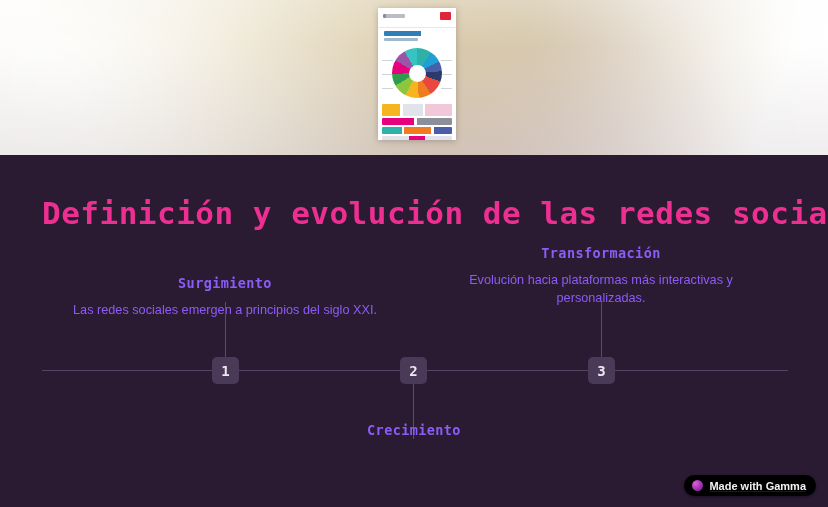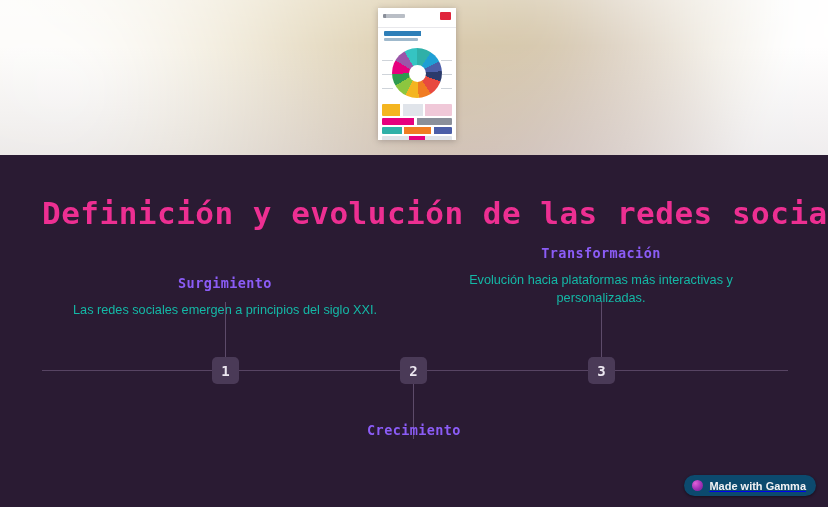--- a/index.html
+++ b/index.html
@@ -138,21 +138,21 @@
     font-size:13.5px; font-weight:700;
     color:#8b5cf6;
     letter-spacing:0.4px;
     margin-bottom:10px;
     white-space:nowrap;
   }
   .blk .bd{
     font-family:"Liberation Sans", sans-serif;
     font-size:12.7px;
     line-height:1.42;
-    color:#14b8a6;
+    color:#8b5cf6;
   }
 
   
   .n1 .marker{ left:212px; }
   .n1 .stem{ left:225px; top:147px; height:55px; }
   .n1 .blk{ left:17px; top:120px; width:416px; }
   
   .n2 .marker{ left:400px; }
   .n2 .stem{ left:413px; top:229px; height:55px; }
   .n2 .blk{ left:228px; top:267px; width:372px;text-align:center; }
@@ -160,21 +160,21 @@
   .n3 .marker{ left:588px; }
   .n3 .stem{ left:601px; top:147px; height:55px; }
   .n3 .blk{ left:452px; top:90px; width:298px; }
 
   
   .gamma{
     position:absolute; right:12px; bottom:11px;
     height:21px;
     display:flex; align-items:center; gap:6px;
     padding:0 10px 0 8px;
-    background:#0c4a6e;
+    background:#000000;
     border-radius:11px;
     box-shadow:0 1px 3px rgba(0,0,0,0.45);
   }
   .gamma .g-ico{
     width:11px; height:11px; border-radius:50%;
     background:radial-gradient(circle at 32% 30%, #e060d8 0%, #a02fb5 55%, #6d1f8c 100%);
     flex:none;
   }
   .gamma .g-txt{
     font-family:"Liberation Sans", sans-serif;

